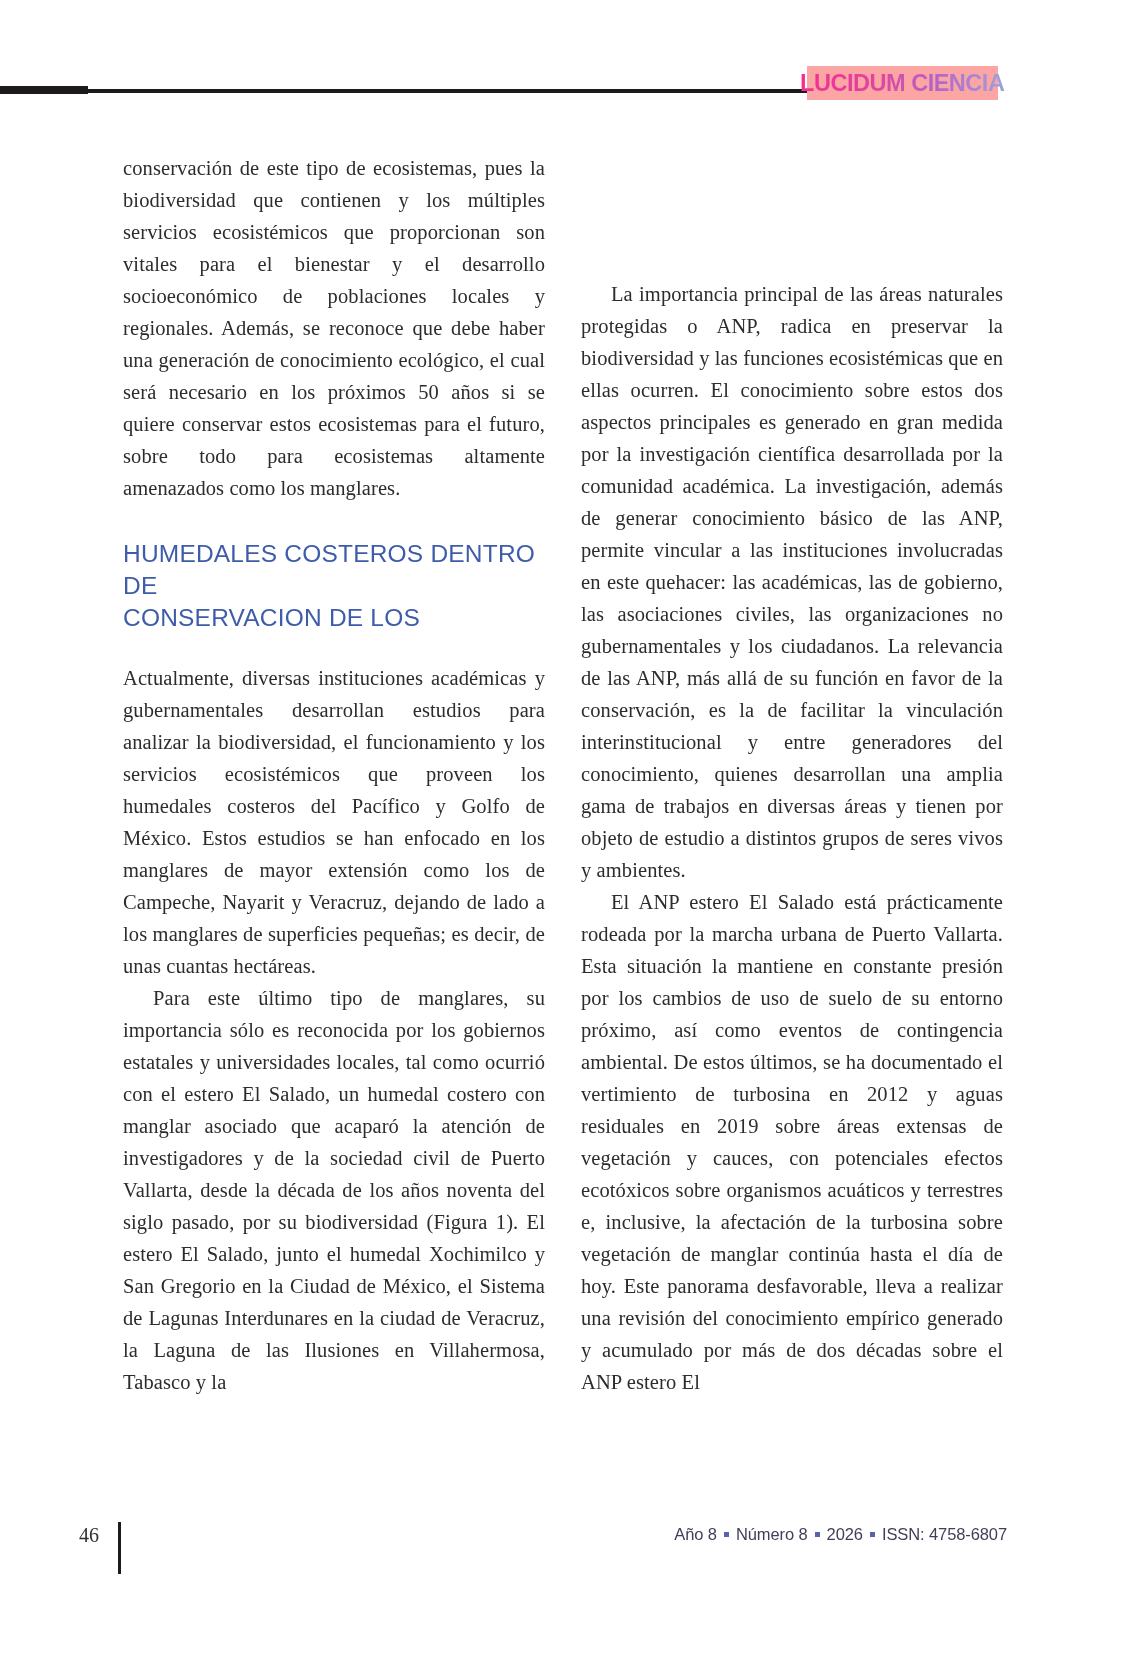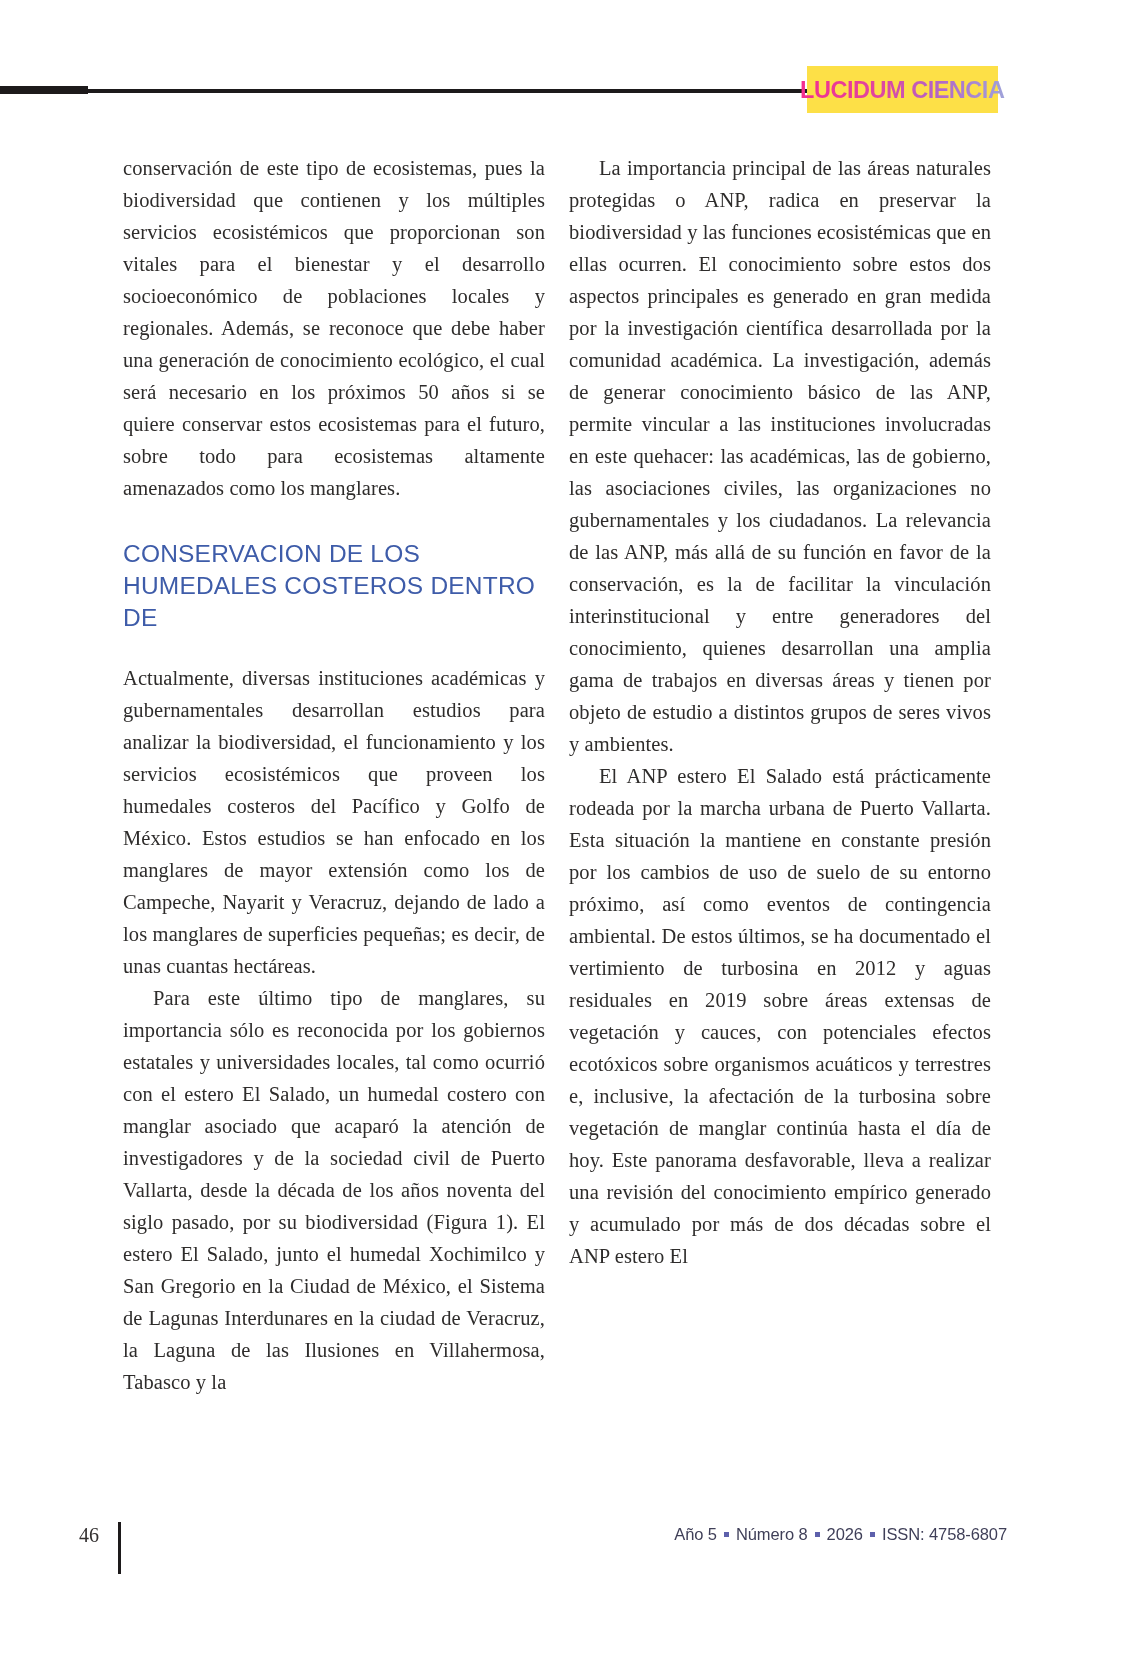--- a/index.html
+++ b/index.html
@@ -14,36 +14,36 @@
   
   .rule-thick{
     position:absolute;left:0;top:86px;width:88px;height:8px;
     background:#1d1a1b;
   }
   .rule-thin{
     position:absolute;left:88px;top:89px;width:719px;height:4px;
     background:#1d1a1b;
   }
   .brand-box{
-    position:absolute;left:807px;top:66px;width:191px;height:47px;
-    background:#fde047;
+    position:absolute;left:807px;top:66px;width:191px;height:34px;
+    background:#fca5a5;
     display:flex;align-items:center;justify-content:center;
   }
   .brand-text{
     font-family:"Liberation Sans","DejaVu Sans",sans-serif;
     font-weight:700;font-size:24px;letter-spacing:-0.5px;
     transform:scaleX(0.98);
     background:linear-gradient(90deg,#f42e8f 0%,#e0459f 38%,#b364c6 66%,#9fa3da 100%);
     -webkit-background-clip:text;background-clip:text;
     color:transparent;white-space:nowrap;
   }
   
   .columns{
     position:absolute;left:123px;top:152px;width:884px;
-    display:flex;gap:24px;
+    display:flex;gap:36px;align-items:flex-end;
   }
   .col{width:422px;}
   .col p{
     margin:0;
     font-size:20.5px;line-height:32px;
     text-align:justify;
     letter-spacing:0.1px;
     hyphens:auto;-webkit-hyphens:auto;
   }
   .col p.indent{text-indent:30px;}
@@ -87,36 +87,36 @@
   <div class="rule-thin"></div>
   <div class="brand-box">
     <span class="brand-text">LUCIDUM CIENCIA</span>
   </div>
 
   <div class="columns">
 
     <div class="col">
       <p>conservación de este tipo de ecosistemas, pues la biodiversidad que contienen y los múltiples servicios ecosistémicos que proporcionan son vitales para el bienestar y el desarrollo socioeconómico de poblaciones locales y regionales. Además, se reconoce que debe haber una generación de conocimiento ecológico, el cual será necesario en los próximos 50 años si se quiere conservar estos ecosistemas para el futuro, sobre todo para ecosistemas altamente amenazados como los manglares.</p>
       <h2 class="section-heading">
+        <span>HUMEDALES COSTEROS DENTRO DE</span>
         <span>CONSERVACION DE LOS</span>
-        <span>HUMEDALES COSTEROS DENTRO DE</span>
       </h2>
       <p>Actualmente, diversas instituciones académicas y gubernamentales desarrollan estudios para analizar la biodiversidad, el funcionamiento y los servicios ecosistémicos que proveen los humedales costeros del Pacífico y Golfo de México. Estos estudios se han enfocado en los manglares de mayor extensión como los de Campeche, Nayarit y Veracruz, dejando de lado a los manglares de superficies pequeñas; es decir, de unas cuantas hectáreas.</p>
       <p class="indent">Para este último tipo de manglares, su importancia sólo es reconocida por los gobiernos estatales y universidades locales, tal como ocurrió con el estero El Salado, un humedal costero con manglar asociado que acaparó la atención de investigadores y de la sociedad civil de Puerto Vallarta, desde la década de los años noventa del siglo pasado, por su biodiversidad (Figura 1). El estero El Salado, junto el humedal Xochimilco y San Gregorio en la Ciudad de México, el Sistema de Lagunas Interdunares en la ciudad de Veracruz, la Laguna de las Ilusiones en Villahermosa, Tabasco y la</p>
     </div>
 
     <div class="col">
       <p class="indent">La importancia principal de las áreas naturales protegidas o ANP, radica en preservar la biodiversidad y las funciones ecosistémicas que en ellas ocurren. El conocimiento sobre estos dos aspectos principales es generado en gran medida por la investigación científica desarrollada por la comunidad académica. La investigación, además de generar conocimiento básico de las ANP, permite vincular a las instituciones involucradas en este quehacer: las académicas, las de gobierno, las asociaciones civiles, las organizaciones no gubernamentales y los ciudadanos. La relevancia de las ANP, más allá de su función en favor de la conservación, es la de facilitar la vinculación interinstitucional y entre generadores del conocimiento, quienes desarrollan una amplia gama de trabajos en diversas áreas y tienen por objeto de estudio a distintos grupos de seres vivos y ambientes.</p>
       <p class="indent">El ANP estero El Salado está prácticamente rodeada por la marcha urbana de Puerto Vallarta. Esta situación la mantiene en constante presión por los cambios de uso de suelo de su entorno próximo, así como eventos de contingencia ambiental. De estos últimos, se ha documentado el vertimiento de turbosina en 2012 y aguas residuales en 2019 sobre áreas extensas de vegetación y cauces, con potenciales efectos ecotóxicos sobre organismos acuáticos y terrestres e, inclusive, la afectación de la turbosina sobre vegetación de manglar continúa hasta el día de hoy. Este panorama desfavorable, lleva a realizar una revisión del conocimiento empírico generado y acumulado por más de dos décadas sobre el ANP estero El</p>
     </div>
 
   </div>
 
   <div class="page-num">46</div>
   <div class="page-num-bar"></div>
 
   <div class="footer-right">
     <div class="footer-line1">
-      <span>Año 5</span><span class="sq-bullet"></span><span>Número 8</span><span class="sq-bullet"></span><span>2026</span><span class="sq-bullet"></span><span>ISSN: 4758-6807</span>
+      <span>Año 8</span><span class="sq-bullet"></span><span>Número 8</span><span class="sq-bullet"></span><span>2026</span><span class="sq-bullet"></span><span>ISSN: 4758-6807</span>
     </div>
   </div>
 
 </div>
 
 </body></html>

